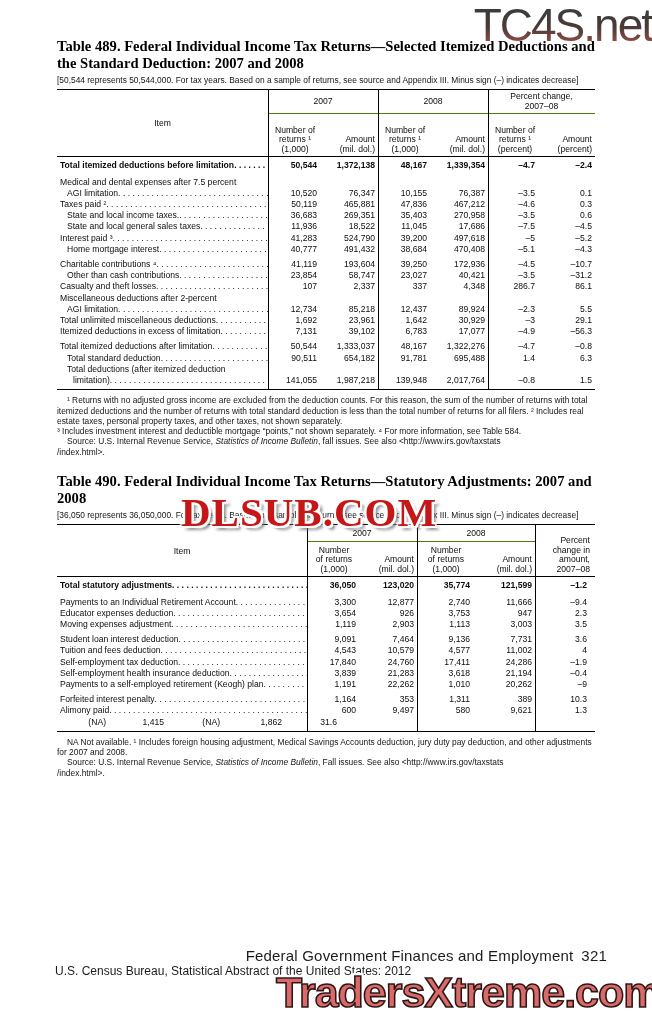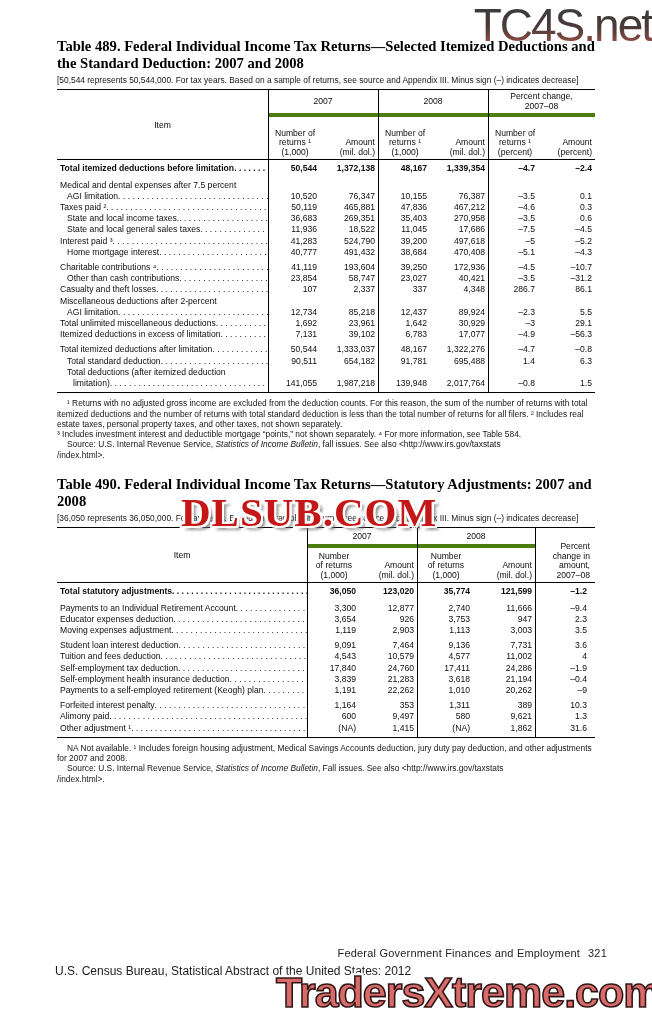--- a/index.html
+++ b/index.html
@@ -17,21 +17,21 @@
   .t489 .vl0{left:211px}.t489 .vl1{left:321px}.t489 .vl2{left:431px}
   .t490 .vl0{left:250px}.t490 .vl1{left:360px}.t490 .vl2{left:478px}
 
   
   .thead{display:flex;border-bottom:1px solid #000;}
   .h-item{display:flex;align-items:center;justify-content:center;font-size:8.6px;}
   .t489 .h-item{width:211px}.t490 .h-item{width:250px}
   .h-group{display:flex;flex-direction:column;}
   .t489 .hg0{width:110px}.t489 .hg1{width:110px}.t489 .hg2{width:107px}
   .t490 .hg0{width:110px}.t490 .hg1{width:118px}.t490 .hg2{width:60px}
-  .h-year{border-bottom:4px solid #4d7c0f;display:flex;flex-direction:column;justify-content:center;
+  .h-year{border-bottom:1px solid #4d7c0f;display:flex;flex-direction:column;justify-content:center;
           align-items:center;min-height:21px;line-height:9.6px;padding:1px 0;}
   .t490 .h-year{min-height:14px;}
   .h-subs{display:flex;align-items:flex-end;height:40px;padding-bottom:2px;line-height:9.6px;}
   .t490 .h-subs{height:32px;}
   .h-subs.full{height:100%;align-items:flex-end;padding-bottom:2px;}
   .h-sub.center{text-align:center}
   .h-sub.right{text-align:right;padding-right:3px;box-sizing:border-box;}
   .t489 .hg0 .s0{width:54px}.t489 .hg0 .s1{width:56px}
   .t489 .hg1 .s0{width:54px}.t489 .hg1 .s1{width:56px}
   .t489 .hg2 .s0{width:54px}.t489 .hg2 .s1{width:53px}
@@ -61,21 +61,21 @@
   .t490 .v2{width:58px;padding-right:5px}.t490 .v3{width:60px;padding-right:3px}
   .t490 .v4{width:60px;padding-right:8px}
 
   
   .fnblock{margin-top:5px;font-size:8.4px;line-height:10.3px;color:#151515;}
   .fnp{text-indent:10px;}
   .fnp.noind{text-indent:0;}
   .sec-gap{margin-top:16px;}
 
   
-  .runhead{position:absolute;top:947px;right:45px;font-size:11px;color:#1c1c1c;letter-spacing:.2px;margin-left:8px;}
+  .runhead{position:absolute;top:947px;right:45px;font-size:15px;color:#1c1c1c;letter-spacing:.2px;margin-left:8px;}
   .runhead .pn{margin-left:8px;}
   .imprint{position:absolute;top:964px;left:55px;font-size:12px;color:#1c1c1c;}
 
   
   .wm-top{position:absolute;top:2px;right:0px;font-weight:normal;font-size:46px;letter-spacing:-2px;
           font-family:"Liberation Sans",sans-serif;
           background:linear-gradient(180deg,#3c3c3c 20%,#4a3a38 55%,#8a4a42 85%,#95544a 100%);
           -webkit-background-clip:text;background-clip:text;color:transparent;line-height:1;}
   .wm-mid{position:absolute;left:181px;top:492px;font-family:"Liberation Serif",serif;font-weight:bold;
           font-size:41px;line-height:1;color:#c51717;letter-spacing:1px;
@@ -579,24 +579,20 @@
               </div>
               <div class="val v0">600</div>
               <div class="val v1">9,497</div>
               <div class="val v2">580</div>
               <div class="val v3">9,621</div>
               <div class="val v4">1.3</div>
             </div>
           </div>
           <div class="trow">
             <div class="tmain">
-              <div class="lbl ind0">
-                <span class="txt">Other adjustment ¹</span>
-                <span class="dots"></span>
-              </div>
               <div class="val v0">(NA)</div>
               <div class="val v1">1,415</div>
               <div class="val v2">(NA)</div>
               <div class="val v3">1,862</div>
               <div class="val v4">31.6</div>
             </div>
           </div>
         </div>
       </div>
     <div class="fnblock">

